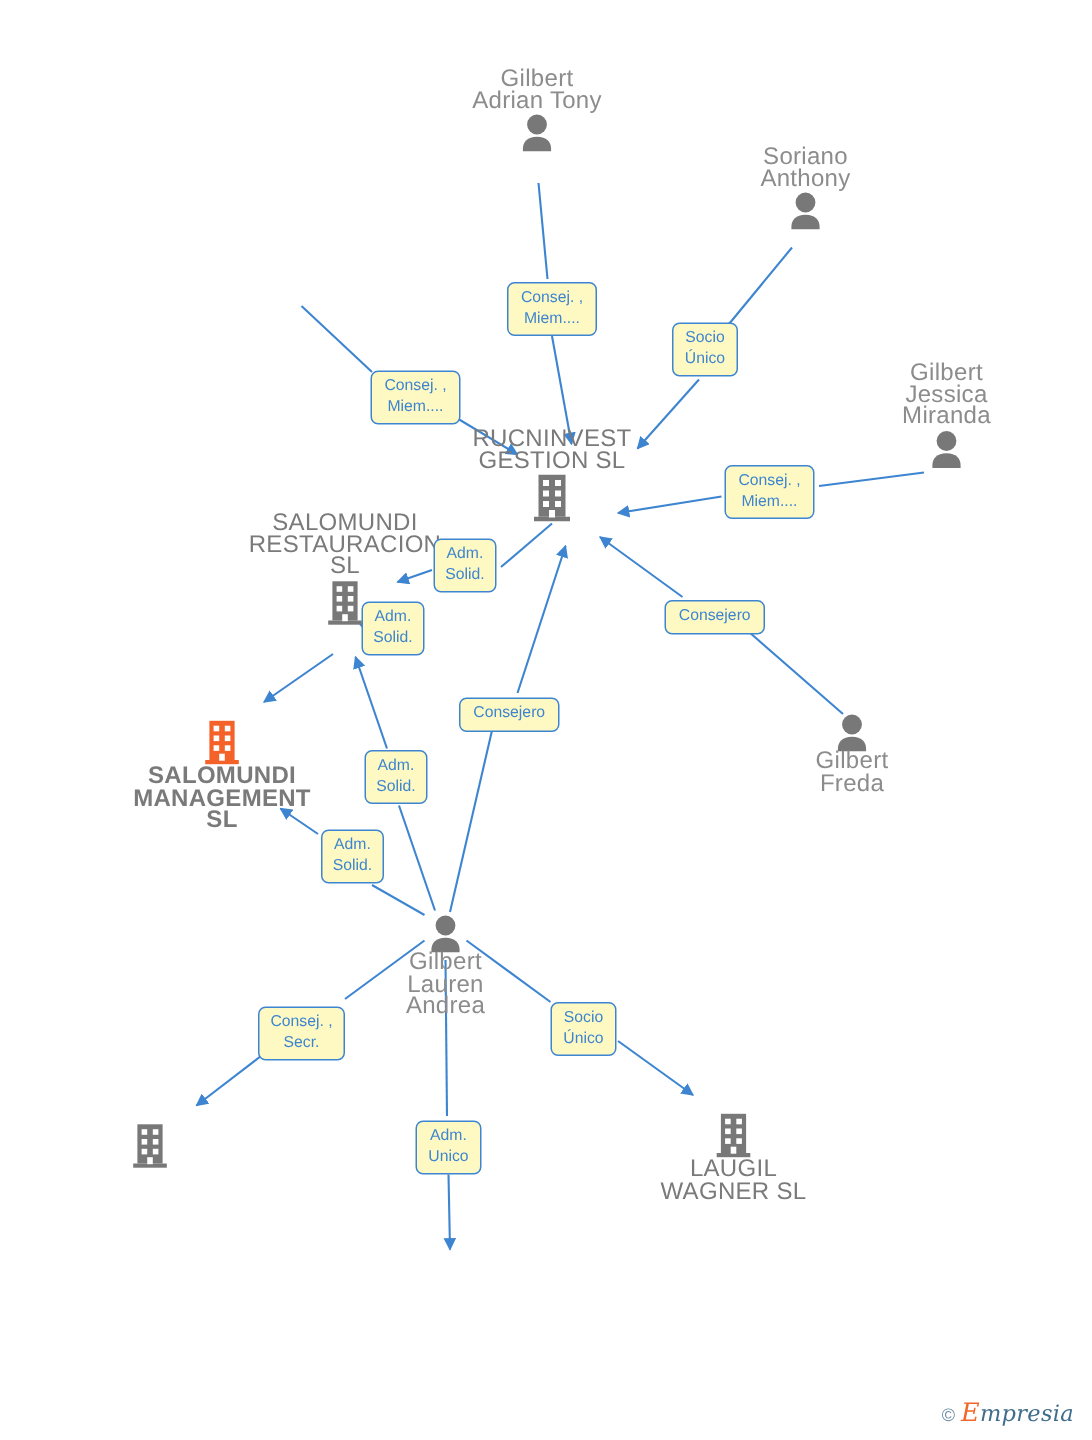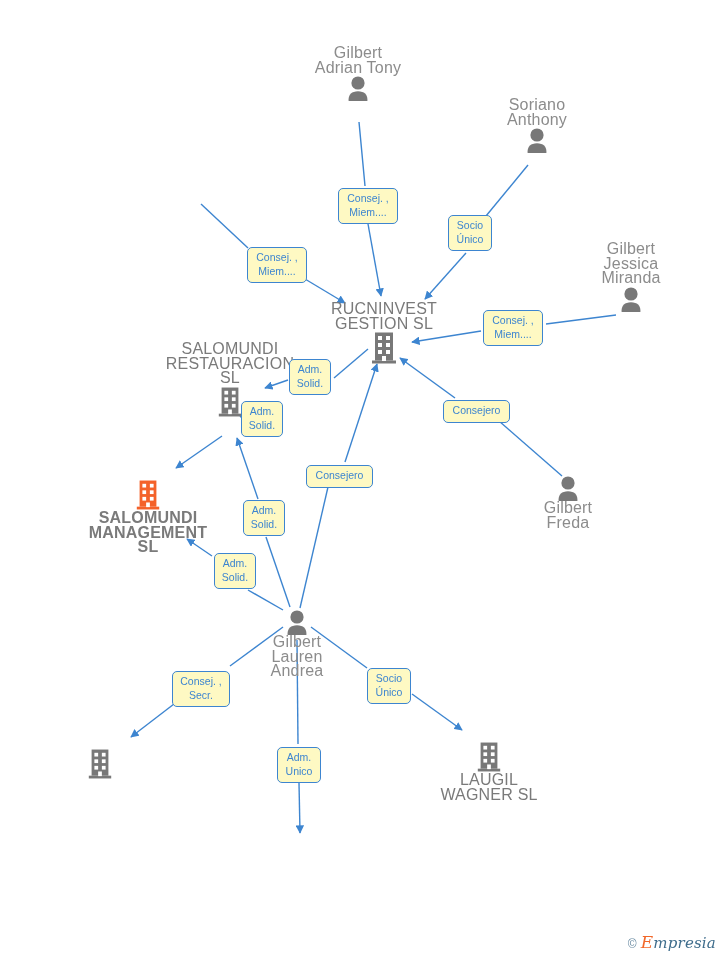--- a/index.html
+++ b/index.html
@@ -191,21 +191,21 @@
   <div class="node person" style="left:297px; top:609px;">
     <svg class="node-icon" width="30" height="26" viewBox="0 0 30 26">
       <circle cx="15" cy="8" r="6.6" fill="#787878"></circle>
       <path d="M15 16.2 c-6.4 0 -9.4 3.6 -9.4 8 v1.8 h18.8 v-1.8 c0 -4.4 -3 -8 -9.4 -8 z" fill="#787878"></path>
     </svg>
     <span class="node-label">Gilbert
 Lauren
 Andrea</span>
   </div>
 
-  <div class="node company" style="left:384px; top:286px;margin-top:16px;">
+  <div class="node company" style="left:368px; top:286px;">
     <span class="node-label">RUCNINVEST
 GESTION  SL</span>
     <svg class="node-icon" width="30" height="34" viewBox="0 0 30 34">
       <rect x="6" y="1.5" width="18" height="28" fill="#787878"></rect>
       <rect x="3" y="29.5" width="24" height="3" fill="#787878"></rect>
       <g fill="#ffffff">
         <rect x="9" y="5" width="4" height="4"></rect>
         <rect x="17" y="5" width="4" height="4"></rect>
         <rect x="9" y="12" width="4" height="4"></rect>
         <rect x="17" y="12" width="4" height="4"></rect>

